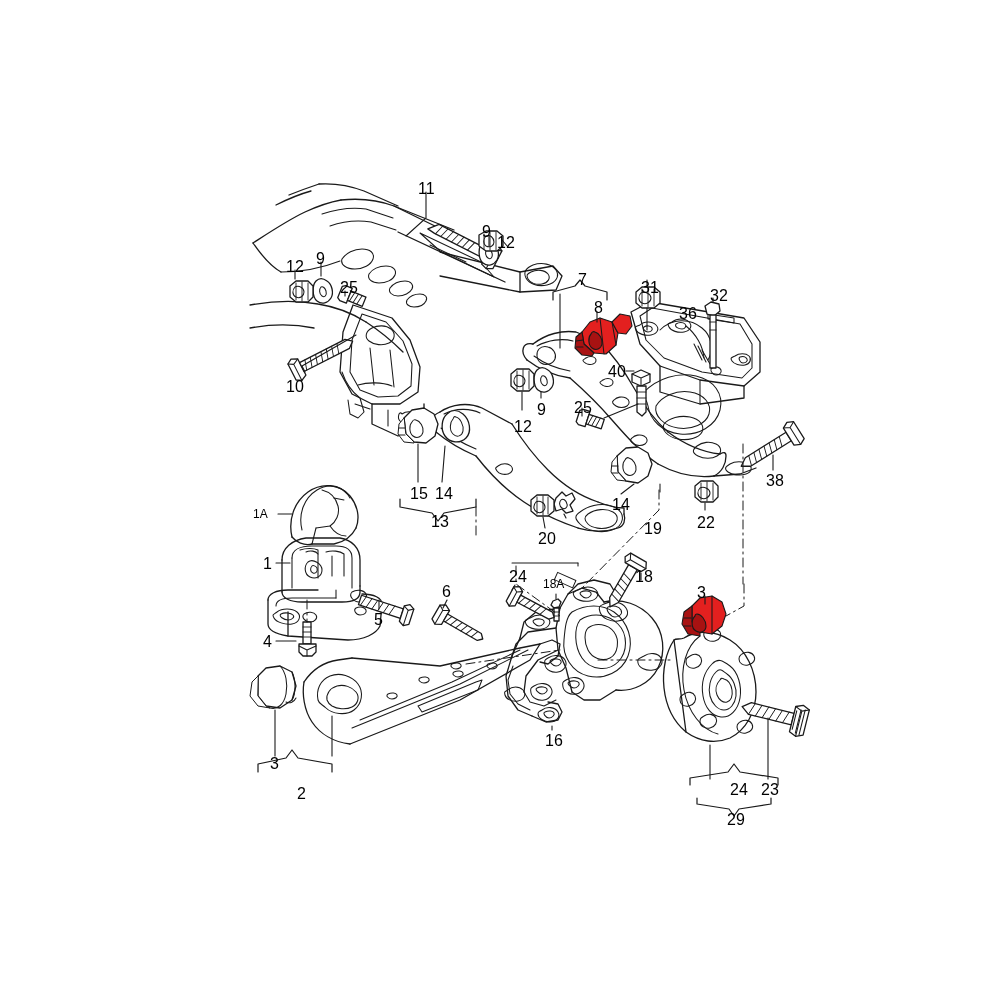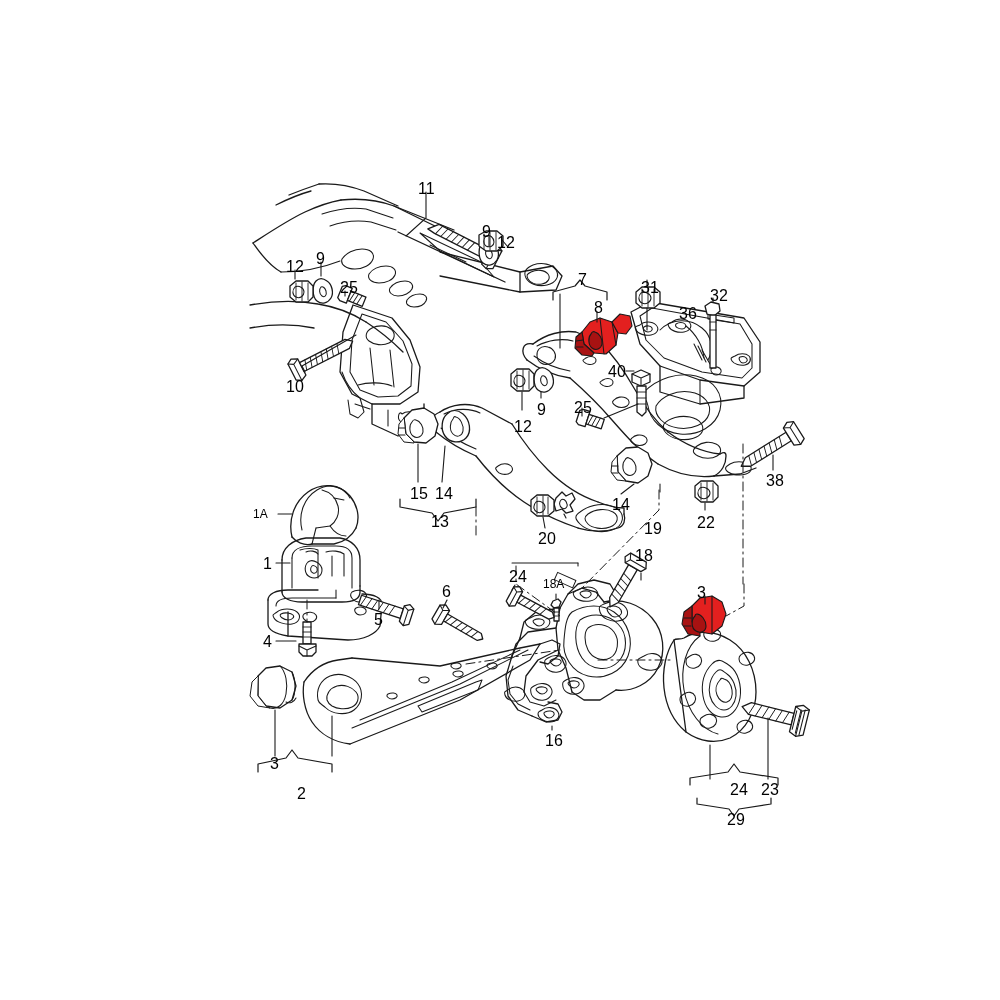--- a/index.html
+++ b/index.html
@@ -544,21 +544,21 @@
 <div class="lbl" style="left:537px;top:402px;">9</div>
 <div class="lbl" style="left:574px;top:400px;">25</div>
 <div class="lbl" style="left:766px;top:473px;">38</div>
 <div class="lbl" style="left:697px;top:515px;">22</div>
 <div class="lbl" style="left:410px;top:486px;">15</div>
 <div class="lbl" style="left:435px;top:486px;">14</div>
 <div class="lbl" style="left:431px;top:514px;">13</div>
 <div class="lbl" style="left:612px;top:497px;">14</div>
 <div class="lbl" style="left:596px;top:521px;margin-left:48px;">19</div>
 <div class="lbl" style="left:538px;top:531px;">20</div>
-<div class="lbl" style="left:635px;top:548px;text-align:right;">18</div>
+<div class="lbl" style="left:635px;top:569px;text-align:right;">18</div>
 <div class="lbl sm" style="left:543px;top:578px;">18A</div>
 <div class="lbl" style="left:509px;top:569px;">24</div>
 <div class="lbl" style="left:697px;top:585px;">3</div>
 <div class="lbl" style="left:545px;top:733px;">16</div>
 <div class="lbl sm" style="left:253px;top:508px;">1A</div>
 <div class="lbl" style="left:263px;top:556px;">1</div>
 <div class="lbl" style="left:263px;top:634px;">4</div>
 <div class="lbl" style="left:374px;top:612px;">5</div>
 <div class="lbl" style="left:442px;top:584px;">6</div>
 <div class="lbl" style="left:270px;top:756px;">3</div>

